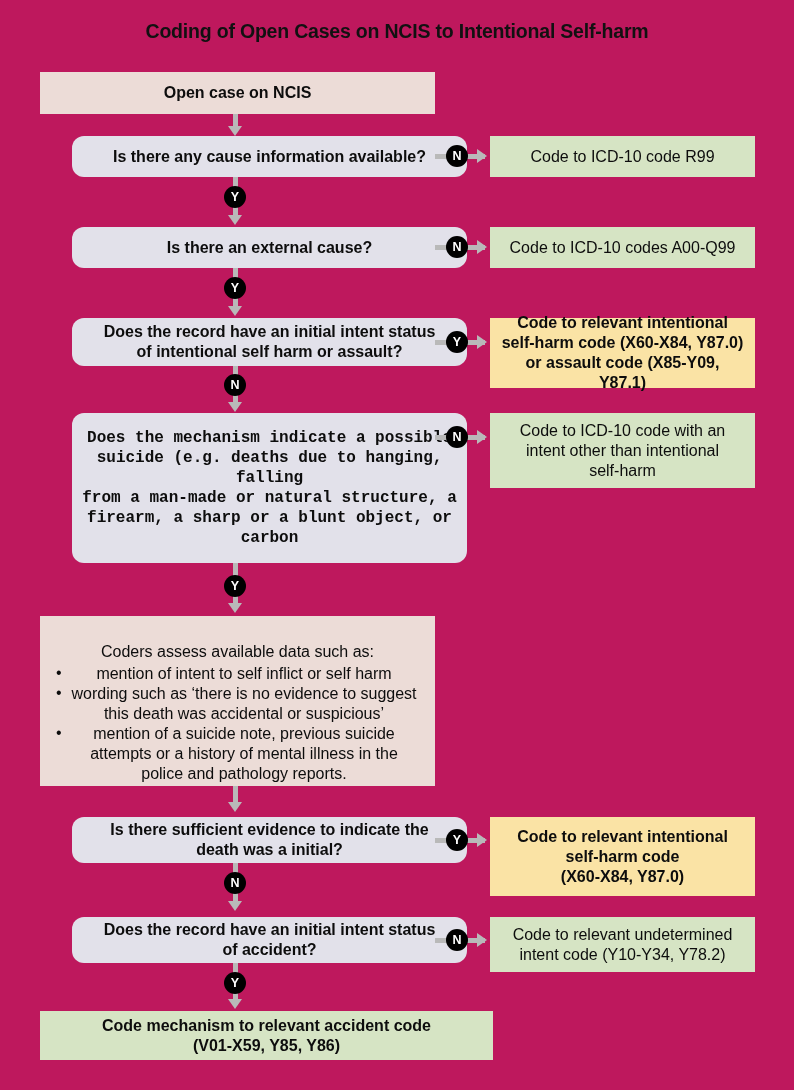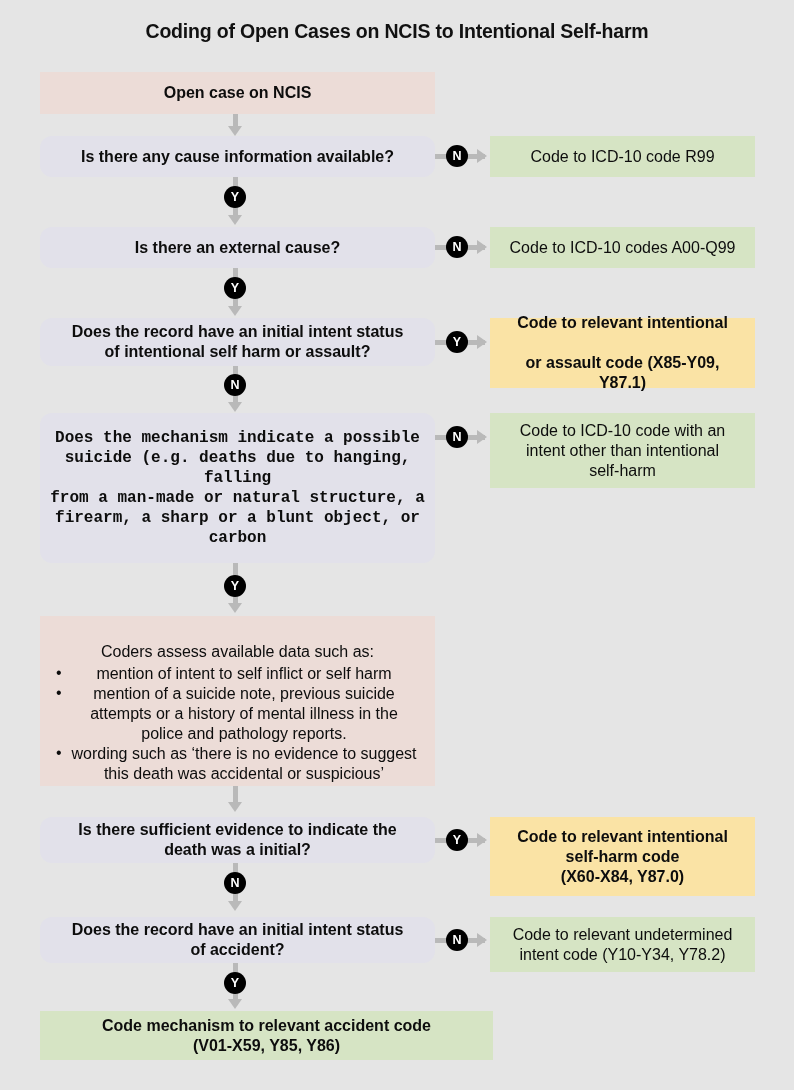--- a/index.html
+++ b/index.html
@@ -7,21 +7,21 @@
     width: 794px;
     height: 1090px;
     background: #ffffff;
     font-family: "Liberation Sans", sans-serif;
     overflow: hidden;
   }
   #canvas {
     position: relative;
     width: 794px;
     height: 1090px;
-    background: #e5e5e5;
+    background: #be185d;
   }
 
   
   .title {
     position: absolute;
     left: 0;
     top: 20px;
     width: 794px;
     text-align: center;
     font-size: 19.5px;
@@ -39,21 +39,21 @@
     text-align: center;
     font-size: 16px;
     line-height: 20px;
     color: #0d0d0d;
     padding: 4px 10px;
   }
   .node .txt { width: 100%; }
 
   .node-start   { background: #ecdcd7; border-radius: 0; font-weight: bold; }
   .node-process { background: #ecdcd7; border-radius: 0; }
-  .node-decide  { background: #e2e1ea; border-radius: 12px; font-weight: bold; }
+  .node-decide  { background: #e2e1ea; border-radius: 12px; font-weight: bold; margin-left: 32px; }
   .node-green   { background: #d6e4c4; border-radius: 0; }
   .node-yellow  { background: #fae3a5; border-radius: 0; font-weight: bold; }
 
   
   .node-list {
     display: block;
     text-align: center;
     font-weight: normal;
     padding: 26px 16px 12px 16px;
   }
@@ -165,21 +165,21 @@
     </span>
   </div>
 
   <div class="hline" style="left:435px; top:340px; width:50px;"></div>
   <div class="harrow" style="left:477px; top:335px;"></div>
   <div class="badge" style="left:446px; top:331px;">Y</div>
 
   <div class="node node-yellow" style="left:490px; top:318px; width:265px; height:70px;">
     <span class="txt">
       <span>Code to relevant intentional</span><br>
-      <br>
+      <span>self-harm code (X60-X84, Y87.0)</span><br>
       <span>or assault code (X85-Y09, Y87.1)</span>
     </span>
   </div>
 
   <div class="vline" style="left:233px; top:366px; height:42px;"></div>
   <div class="varrow" style="left:228px; top:402px;"></div>
   <div class="badge" style="left:224px; top:374px;">N</div>
 
   <div class="node node-decide" style="left:40px; top:413px; width:395px; height:150px;font-family:Liberation Mono, monospace;">
     <span class="txt">
@@ -203,22 +203,22 @@
   </div>
 
   <div class="vline" style="left:233px; top:563px; height:44px;"></div>
   <div class="varrow" style="left:228px; top:603px;"></div>
   <div class="badge" style="left:224px; top:575px;">Y</div>
 
   <div class="node node-process node-list" style="left:40px; top:616px; width:395px; height:170px;">
     <div class="lead">Coders assess available data such as:</div>
     <ul>
       <li>mention of intent to self inflict or self harm</li>
+      <li>wording such as ‘there is no evidence to suggest this death was accidental or suspicious’</li>
       <li>mention of a suicide note, previous suicide attempts or a history of mental illness in the police and pathology reports.</li>
-      <li>wording such as ‘there is no evidence to suggest this death was accidental or suspicious’</li>
     </ul>
   </div>
 
   <div class="vline" style="left:233px; top:786px; height:18px;"></div>
   <div class="varrow" style="left:228px; top:802px;"></div>
 
   <div class="node node-decide" style="left:40px; top:817px; width:395px; height:46px;">
     <span class="txt">
       <span>Is there sufficient evidence to indicate the</span><br>
       <span>death was a initial?</span>

